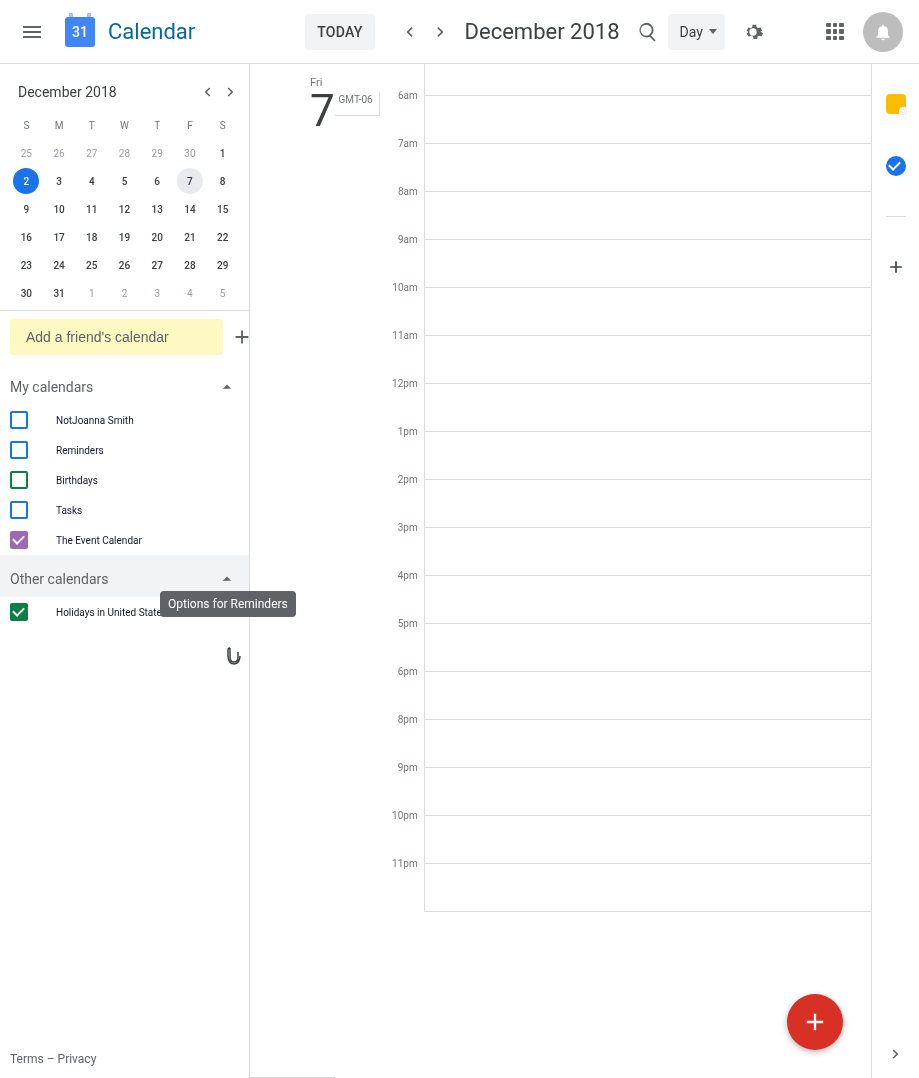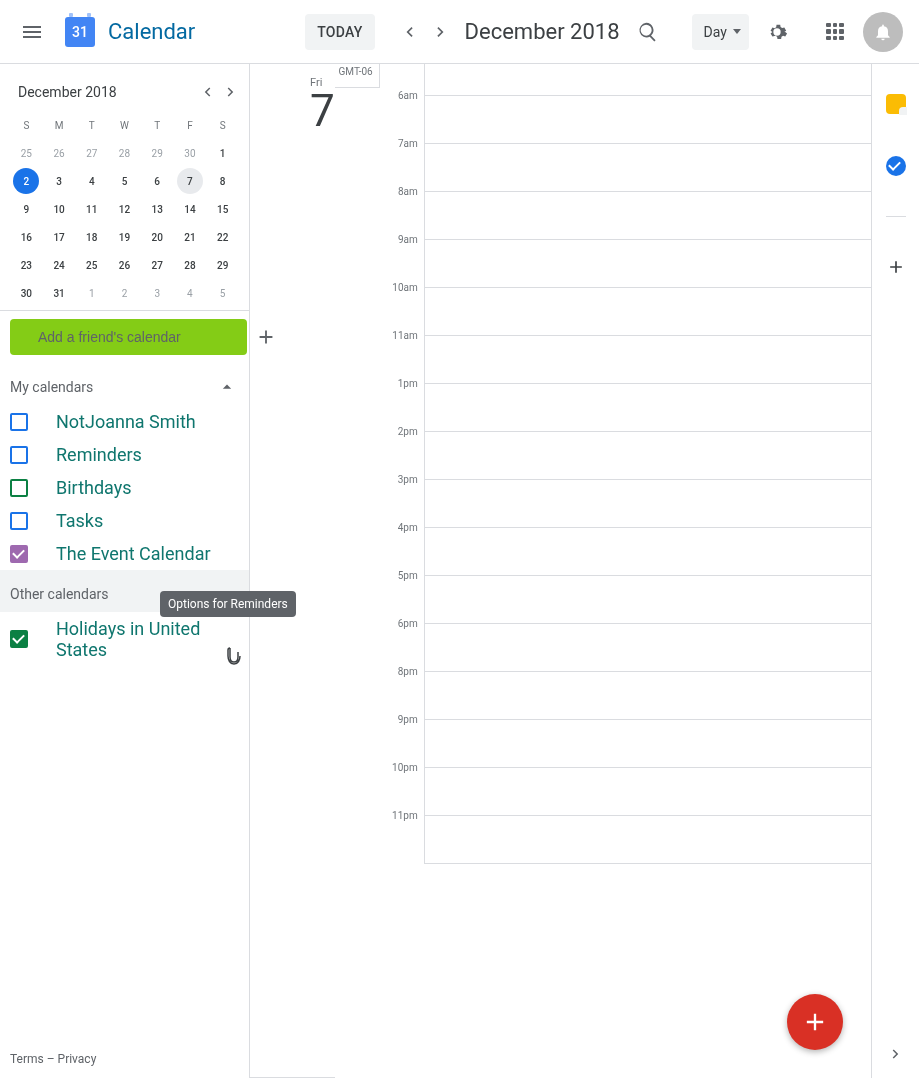--- a/index.html
+++ b/index.html
@@ -88,21 +88,21 @@
     border-radius: 50%;
     margin-left: 8px;
   }
   .view-switch {
     height: 36px;
     padding: 0 8px 0 12px;
     background: #f1f3f4;
     border-radius: 4px;
     display: flex; align-items: center;
     color: #3c4043;
-    margin-left: 24px;
+    margin-left: 0;
     cursor: pointer;
   }
   .view-switch .caret {
     margin-left: 6px; width: 0;height:0;
     border-left:4px solid transparent;
     border-right:4px solid transparent;
     border-top:5px solid #5f6368;
   }
   .header-right { margin-left: auto; display:flex; align-items:center; gap:8px; padding-right:8px;}
   .apps-grid {
@@ -153,39 +153,39 @@
   .mini-day.out { color:#9aa0a6; font-weight:400;}
   .mini-day.selected { background:#1a73e8; color:#fff;}
   .mini-day.today { background:#e8eaed; color:#3c4043;}
 
   
   .add-friend-row {
     display:flex; align-items:center; padding: 8px 10px 8px 10px; gap:8px;
     border-top:1px solid #dadce0;
   }
   .add-friend-input {
-    flex:1; height:36px; background:#84cc16; border:none; border-radius:4px;
-    padding: 0 28px; font-size:14px; color:#3c4043;
+    flex:1; height:36px; background:#fef9c3; border:none; border-radius:4px;
+    padding: 0 16px; font-size:14px; color:#3c4043;
   }
   .add-friend-input::placeholder { color:#5f6368; }
   .plus-btn {
     width:36px;height:36px;display:flex;align-items:center;justify-content:center;
     color:#5f6368; cursor:pointer;
   }
 
   
   .section-hdr {
     display:flex; align-items:center; padding: 14px 12px 8px 10px;
     color:#5f6368; font-size:14px; cursor:pointer;
   }
   .section-hdr.hover { background:#f1f3f4;}
   .section-hdr .chev { margin-left:auto;}
   .cal-item {
     display:flex; align-items:center; padding: 6px 10px 6px 10px;
-    font-size:18px; color:#0f766e; cursor:pointer;
+    font-size:10px; color:#0f172a; cursor:pointer;
   }
   .cal-item .cb {
     width:18px;height:18px;border:2px solid;border-radius:2px;margin-right:28px;
     position:relative; flex-shrink:0;
   }
   .cal-item .cb.checked::after{
     content:""; position:absolute; left:3px; top:0px;
     width:5px;height:9px;border:solid #fff;border-width:0 2px 2px 0;
     transform:rotate(45deg);
   }
@@ -211,21 +211,21 @@
   }
   .terms a { color:#5f6368; text-decoration:none; cursor:pointer;}
 
   
   .day-hdr {
     padding: 12px 0 8px 60px;
     border-bottom:1px solid #dadce0;
   }
   .day-hdr .dow { font-size:11px; color:#70757a; text-transform: none;}
   .day-hdr .dnum { font-size:44px; color:#3c4043; font-weight:400; line-height:1;}
-  .all-day-row { height:24px; display:flex; border-bottom:1px solid #dadce0;}
+  .all-day-row { height:24px; display:flex; border-bottom:1px solid #dadce0;margin-top:28px;}
   .tz-label {
     width:44px; font-size:10px; color:#70757a;
     display:flex;align-items:flex-start;justify-content:flex-end;
     padding-right:6px; padding-top:2px;
   }
   .all-day-cell { flex:1; border-left:1px solid #dadce0;}
   .grid-scroll { flex:1; overflow:hidden; position:relative;}
   .hour-row { height:48px; display:flex;}
   .hour-label {
     width:44px; font-size:10px; color:#70757a;
@@ -501,20 +501,24 @@
         </div>
         <div class="hour-row">
           <div class="hour-label">10am</div>
           <div class="hour-cell"></div>
         </div>
         <div class="hour-row">
           <div class="hour-label">11am</div>
           <div class="hour-cell"></div>
         </div>
         <div class="hour-row">
+          <div class="hour-label">12pm</div>
+          <div class="hour-cell"></div>
+        </div>
+        <div class="hour-row">
           <div class="hour-label">1pm</div>
           <div class="hour-cell"></div>
         </div>
         <div class="hour-row">
           <div class="hour-label">2pm</div>
           <div class="hour-cell"></div>
         </div>
         <div class="hour-row">
           <div class="hour-label">3pm</div>
           <div class="hour-cell"></div>

